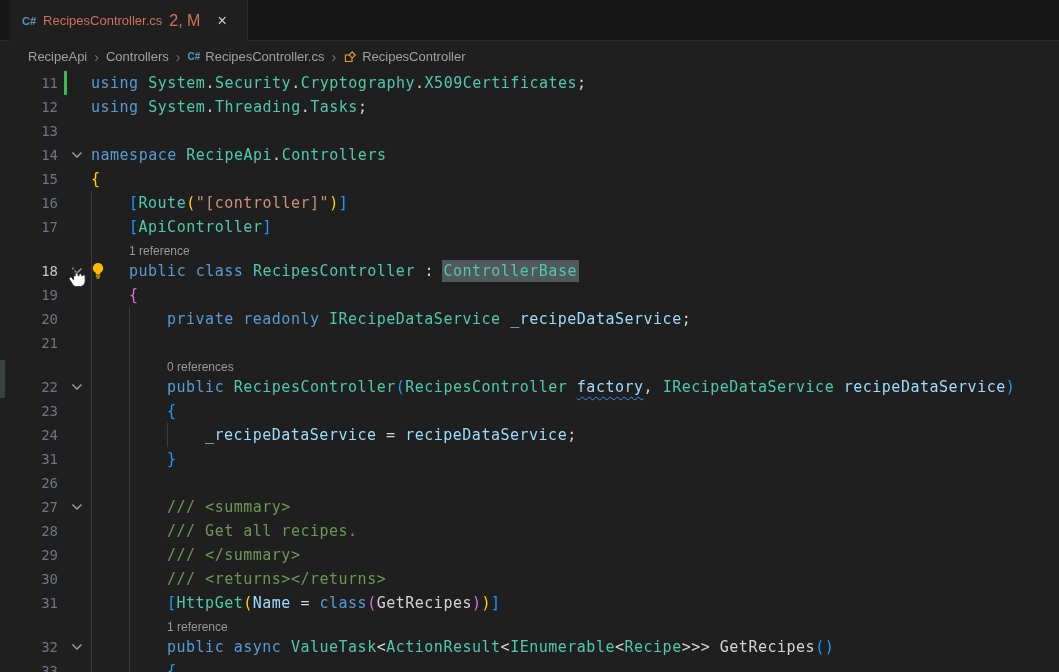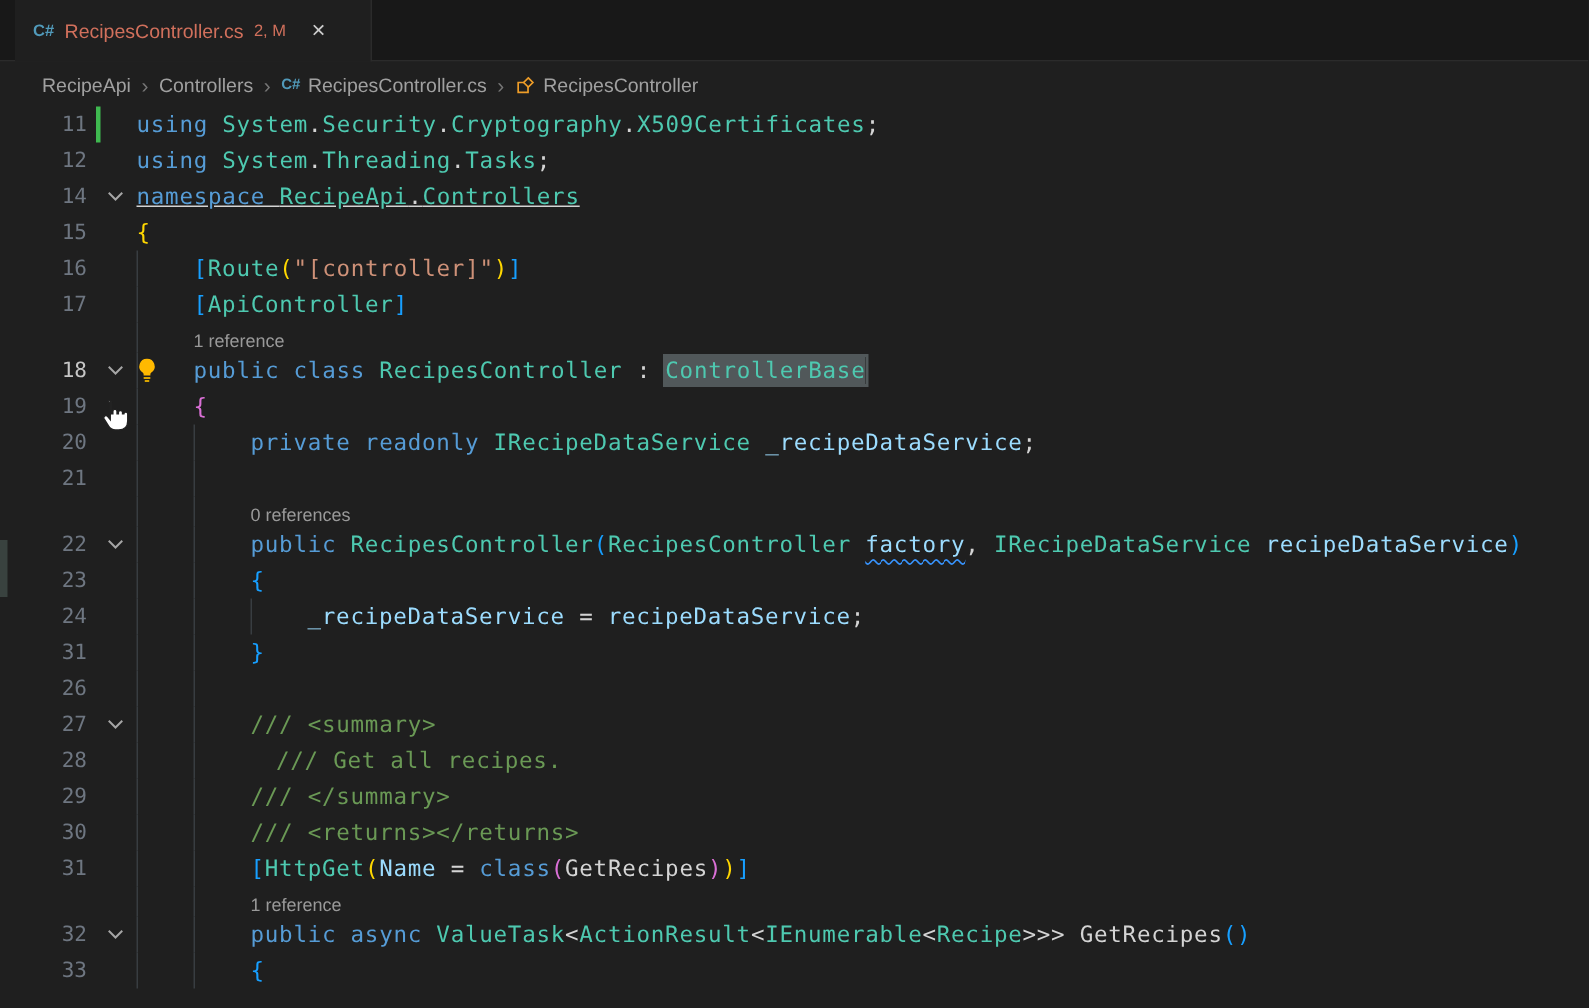--- a/index.html
+++ b/index.html
@@ -9,21 +9,21 @@
     background:var(--c-editorBg); font-family:"Liberation Sans", sans-serif;
   }
   
   .tabbar { position:absolute; top:0; left:0; width:1059px; height:41px;
     background:var(--c-tabBarBg); border-bottom:1px solid #2b2b2b; }
   .tab { position:absolute; left:10px; top:0; height:41px; min-width:238px;
     background:var(--c-editorBg); border-right:1px solid #2b2b2b;
     display:flex; align-items:center; gap:7px; padding:0 12px; cursor:pointer; }
   .tab-icon { font-weight:bold; font-size:11px; color:var(--c-csharpIcon); letter-spacing:0; }
   .tab-title { font-size:13px; color:var(--c-tabModified); }
-  .tab-badge { font-size:11px; color:var(--c-tabModified); }
+  .tab-badge { font-size:16px; color:var(--c-tabModified); }
   .tab-close { color:#cccccc; font-size:16px; margin-left:10px; line-height:1; }
   
   .breadcrumbs { position:absolute; top:42px; left:0; width:1059px; height:29px;
     display:flex; align-items:center; padding-left:28px; font-size:13px;
     color:var(--c-breadcrumb); }
   .crumb { display:flex; align-items:center; gap:5px; cursor:pointer; }
   .crumb-sep { color:#767676; margin:0 7px; font-size:14px; }
   .crumb .cs-ic { font-weight:bold; font-size:10px; color:var(--c-csharpIcon); }
   
   .editor { position:absolute; top:71px; left:0; width:1059px; height:601px;
@@ -101,25 +101,29 @@
     <div class="row">
       <span class="linenum">11</span>
       <div class="changebar"></div>
       <span class="code" style="left: 91px;"><span class="tk-kw">using </span><span class="tk-ty">System</span><span class="tk-fg">.</span><span class="tk-ty">Security</span><span class="tk-fg">.</span><span class="tk-ty">Cryptography</span><span class="tk-fg">.</span><span class="tk-ty">X509Certificates</span><span class="tk-fg">;</span></span>
     </div>
     <div class="row">
       <span class="linenum">12</span>
       <span class="code" style="left: 91px;"><span class="tk-kw">using </span><span class="tk-ty">System</span><span class="tk-fg">.</span><span class="tk-ty">Threading</span><span class="tk-fg">.</span><span class="tk-ty">Tasks</span><span class="tk-fg">;</span></span>
     </div>
     <div class="row">
+      <span class="linenum">13</span>
+      <span class="code" style="left: 91px;"></span>
+    </div>
+    <div class="row">
       <span class="linenum">14</span>
       <span class="fold"><svg width="16" height="16" viewBox="0 0 16 16" fill="none">
           <path d="M3.5 5.5 8 10l4.5-4.5" stroke="#a6a6a6" stroke-width="1.3"></path>
         </svg></span>
-      <span class="code" style="left: 91px; text-decoration: underline;"><span class="tk-kw">namespace </span><span class="tk-ty">RecipeApi</span><span class="tk-fg">.</span><span class="tk-ty">Controllers</span></span>
+      <span class="code" style="left: 91px;"><span class="tk-kw">namespace </span><span class="tk-ty">RecipeApi</span><span class="tk-fg">.</span><span class="tk-ty">Controllers</span></span>
     </div>
     <div class="row">
       <span class="linenum">15</span>
       <span class="code" style="left: 91px;"><span class="tk-b1">{</span></span>
     </div>
     <div class="row">
       <span class="linenum">16</span>
       <div class="guide" style="left: 91px;"></div>
       <span class="code" style="left: 129px;"><span class="tk-b3">[</span><span class="tk-ty">Route</span><span class="tk-b1">(</span><span class="tk-str">"[controller]"</span><span class="tk-b1">)</span><span class="tk-b3">]</span></span>
     </div>
@@ -207,21 +211,21 @@
           <path d="M3.5 5.5 8 10l4.5-4.5" stroke="#a6a6a6" stroke-width="1.3"></path>
         </svg></span>
       <div class="guide" style="left: 91px;"></div>
       <div class="guide" style="left: 129px;"></div>
       <span class="code" style="left: 167px;"><span class="tk-cm">/// &lt;summary&gt;</span></span>
     </div>
     <div class="row">
       <span class="linenum">28</span>
       <div class="guide" style="left: 91px;"></div>
       <div class="guide" style="left: 129px;"></div>
-      <span class="code" style="left: 167px; margin-left: 17px;"><span class="tk-cm">/// Get all recipes.</span></span>
+      <span class="code" style="left: 167px;"><span class="tk-cm">/// Get all recipes.</span></span>
     </div>
     <div class="row">
       <span class="linenum">29</span>
       <div class="guide" style="left: 91px;"></div>
       <div class="guide" style="left: 129px;"></div>
       <span class="code" style="left: 167px;"><span class="tk-cm">/// &lt;/summary&gt;</span></span>
     </div>
     <div class="row">
       <span class="linenum">30</span>
       <div class="guide" style="left: 91px;"></div>

